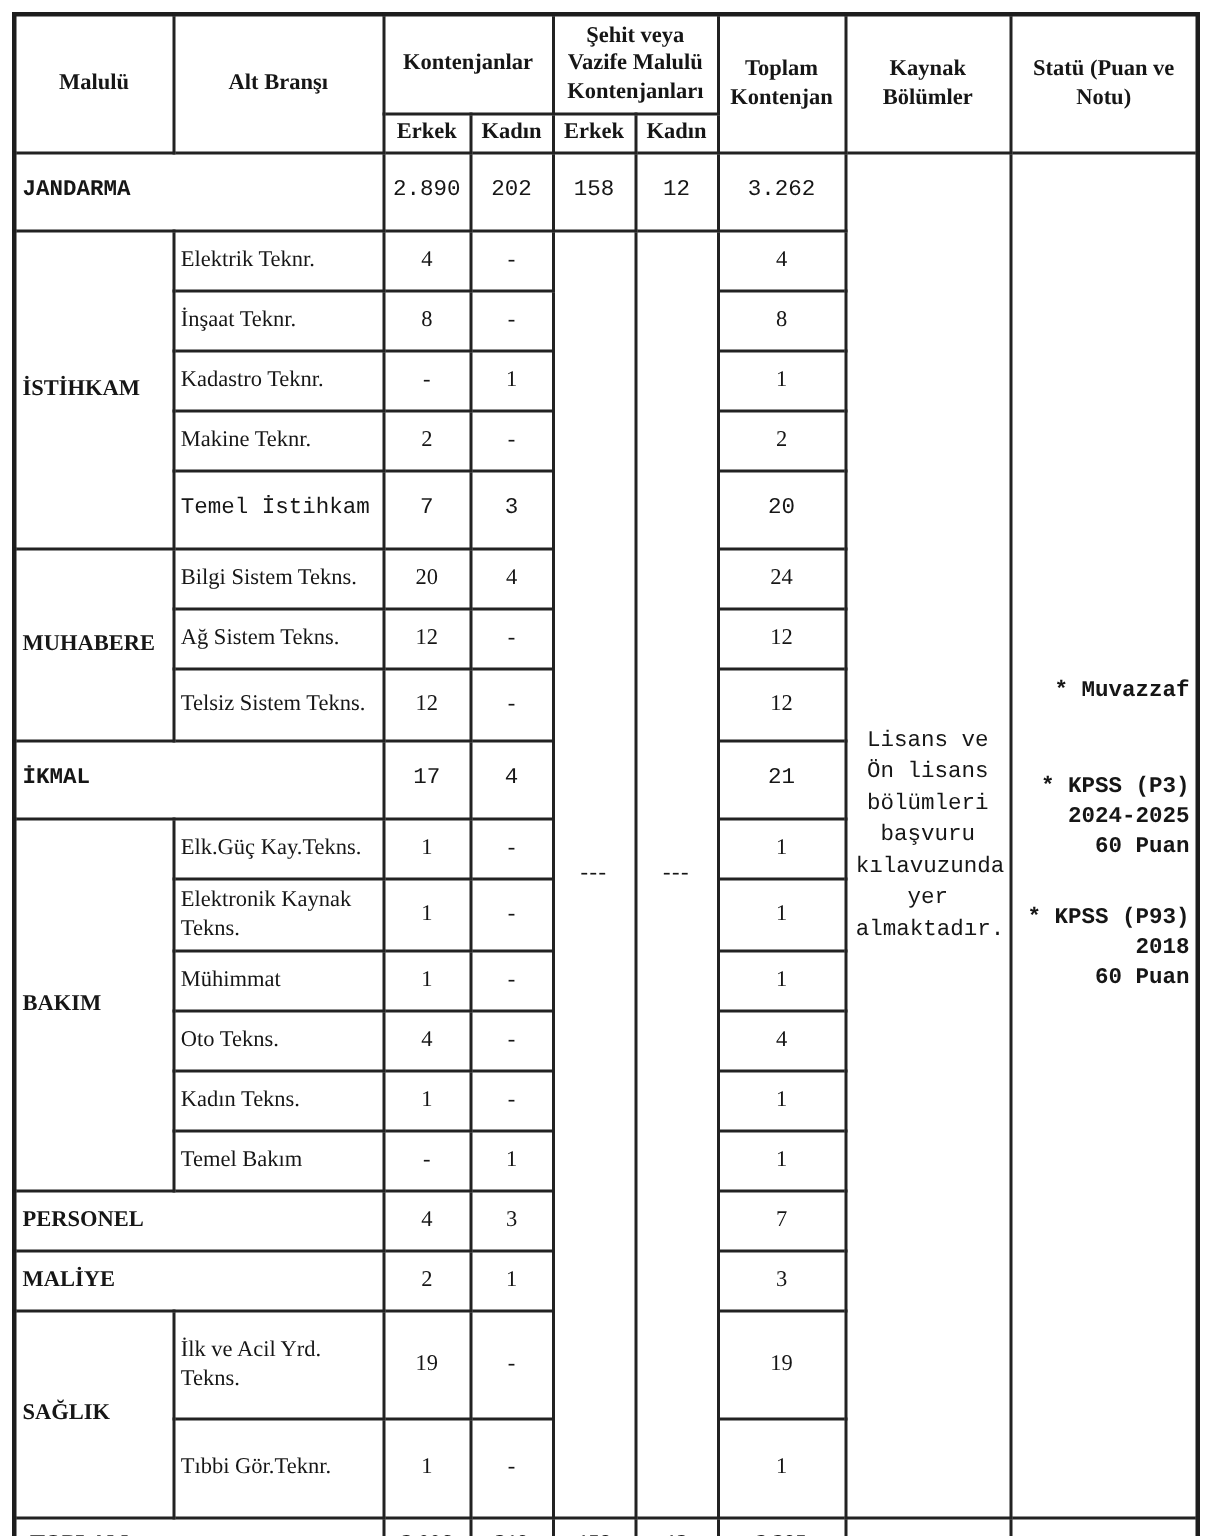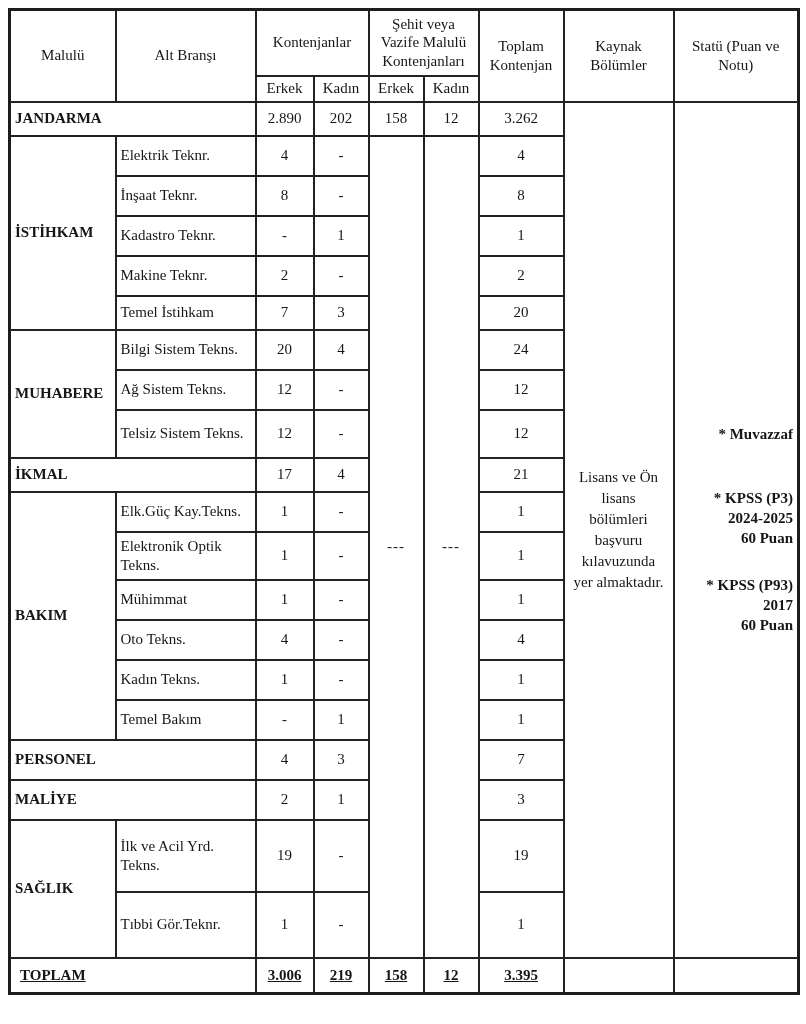--- a/index.html
+++ b/index.html
@@ -39,21 +39,21 @@
   col.c-alt    { width: 140px; }
   col.c-erkek1 { width: 58px; }
   col.c-kadin1 { width: 55px; }
   col.c-erkek2 { width: 55px; }
   col.c-kadin2 { width: 55px; }
   col.c-toplam { width: 85px; }
   col.c-kaynak { width: 110px; }
   col.c-statu  { width: 125px; }
 
   thead th {
-    font-weight: normal;
+    font-weight: bold;
     text-align: center;
     padding: 2px 3px;
   }
   tr.hrow1 { height: 66px; }
   tr.hrow2 { height: 26px; }
 
   td.brans {
     font-weight: bold;
     text-align: left;
     padding-left: 9px;
@@ -78,21 +78,21 @@
   .statu-item { line-height: 1.35; }
   .statu-item.gap-lg { margin-bottom: 44px; }
   .statu-item + .statu-item { margin-top: 0; }
   .statu-item:nth-child(2) { margin-bottom: 26px; }
 
   tr.total-row td { font-weight: bold; text-decoration: underline; }
   tr.total-row td.brans { padding-left: 9px; }
 
   
   tr.rh36 { height: 36px; }
-  tr.rh38 { height: 34px; }
+  tr.rh38 { height: 52px; font-family: Liberation Mono, monospace; }
   tr.rh40 { height: 40px; }
   tr.rh48 { height: 48px; }
   tr.rh66 { height: 66px; }
   tr.rh72 { height: 72px; }
 </style>
 </head>
 <body>
 
 <div class="page">
   <table class="quota-table">
@@ -141,21 +141,21 @@
         <td class="statu" rowspan="20">
           <div class="statu-block">
             <div class="statu-item gap-lg">* Muvazzaf</div>
             <div class="statu-item">
               <div>* KPSS (P3)</div>
               <div>2024-2025</div>
               <div>60 Puan</div>
             </div>
             <div class="statu-item">
               <div>* KPSS (P93)</div>
-              <div>2017</div>
+              <div>2018</div>
               <div>60 Puan</div>
             </div>
           </div>
         </td>
       </tr>
 
       <tr class="rh40">
         <td class="brans" rowspan="5">İSTİHKAM</td>
         <td class="alt">Elektrik Teknr.</td>
         <td class="num">4</td>
@@ -224,21 +224,21 @@
 
       <tr class="rh40">
         <td class="brans" rowspan="6">BAKIM</td>
         <td class="alt">Elk.Güç Kay.Tekns.</td>
         <td class="num">1</td>
         <td class="num">-</td>
         <td class="num">1</td>
       </tr>
 
       <tr class="rh48">
-        <td class="alt">Elektronik Optik Tekns.</td>
+        <td class="alt">Elektronik Kaynak Tekns.</td>
         <td class="num">1</td>
         <td class="num">-</td>
         <td class="num">1</td>
       </tr>
 
       <tr class="rh40">
         <td class="alt">Mühimmat</td>
         <td class="num">1</td>
         <td class="num">-</td>
         <td class="num">1</td>

